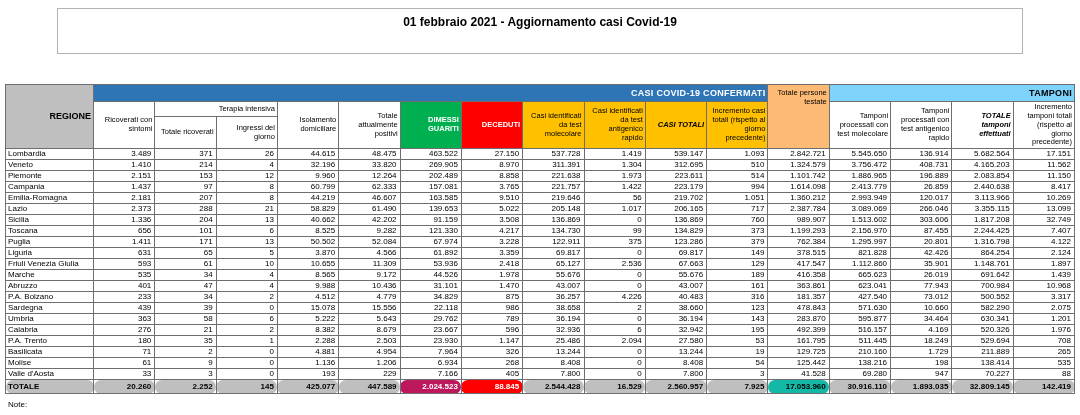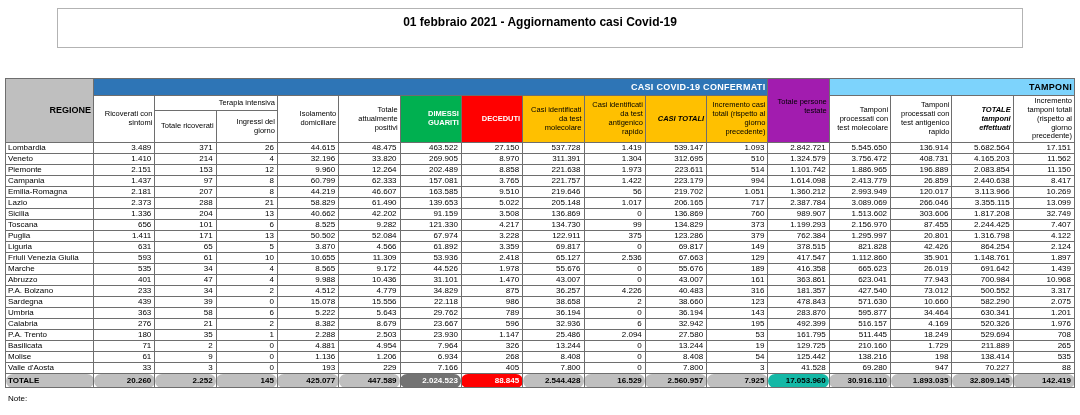--- a/index.html
+++ b/index.html
@@ -1,39 +1,39 @@
 <!DOCTYPE html>
 <html><head>
 <meta charset="utf-8">
 <style>
   html,body{margin:0;padding:0;background:#ffffff;width:1080px;
     font-family:"Liberation Sans",sans-serif;color:#000;}
   .header-box{margin:8px 57px 0 57px;border:1px solid #b3b3b3;text-align:center;
     padding:6px 4px 8px 4px;background:#fff;}
-  .title{font-size:12px;font-weight:bold;margin-bottom:10px;}
+  .title{font-size:12px;font-weight:bold;margin-bottom:16px;}
   .subtitle{font-size:11px;}
   table{border-collapse:collapse;table-layout:fixed;width:1070px;margin:30px 5px 0 5px;}
   col.col-region{width:88px;}
   th,td{border:1px solid #6e6e6e;overflow:hidden;}
   thead th{font-size:7.5px;font-weight:normal;text-align:right;vertical-align:middle;
     padding:1px 2px;background:#fff;line-height:1.18;}
   th.band{background:#2E75B6;color:#fff;font-weight:bold;font-size:9px;height:14px;letter-spacing:.3px;}
   th.band-light{background:#7dd3fc;color:#000;font-weight:bold;font-size:9px;height:14px;letter-spacing:.3px;}
   th.regione-h{background:#BFBFBF;font-weight:bold;font-size:9px;}
   th.green-h{background:#00B050;color:#fff;font-weight:bold;}
   th.red-h{background:#FF0000;color:#fff;font-weight:bold;}
   th.amber-h{background:#FFC000;color:#000;}
-  th.lightblue{background:#a21caf;color:#000;vertical-align:top;padding-top:19px;}
+  th.lightblue{background:#fdba74;color:#000;vertical-align:top;padding-top:4px;}
   th.ti{height:12px;}
   th.bold{font-weight:bold;font-style:italic;}
   tbody td{font-size:8px;height:10px;line-height:10px;padding:0 3px;text-align:right;
     white-space:nowrap;background:#fff;}
   tbody td.region{text-align:left;padding-left:2px;}
   tr.total-row td{background:#BFBFBF;font-weight:bold;height:13px;line-height:13px;font-size:8px;border-radius:7px;}
-  tr.total-row td.c-green{background:#737373;color:#fff;}
+  tr.total-row td.c-green{background:#be185d;color:#fff;}
   tr.total-row td.c-red{background:#FF0000;color:#fff;}
   tr.total-row td.c-blue{background:#14b8a6;color:#000;}
   .note{margin:6px 0 0 8px;font-size:8px;}
 </style>
 </head>
 <body>
 
 <div class="header-box">
   <div class="title">01 febbraio 2021 - Aggiornamento casi Covid-19</div>
 </div>

